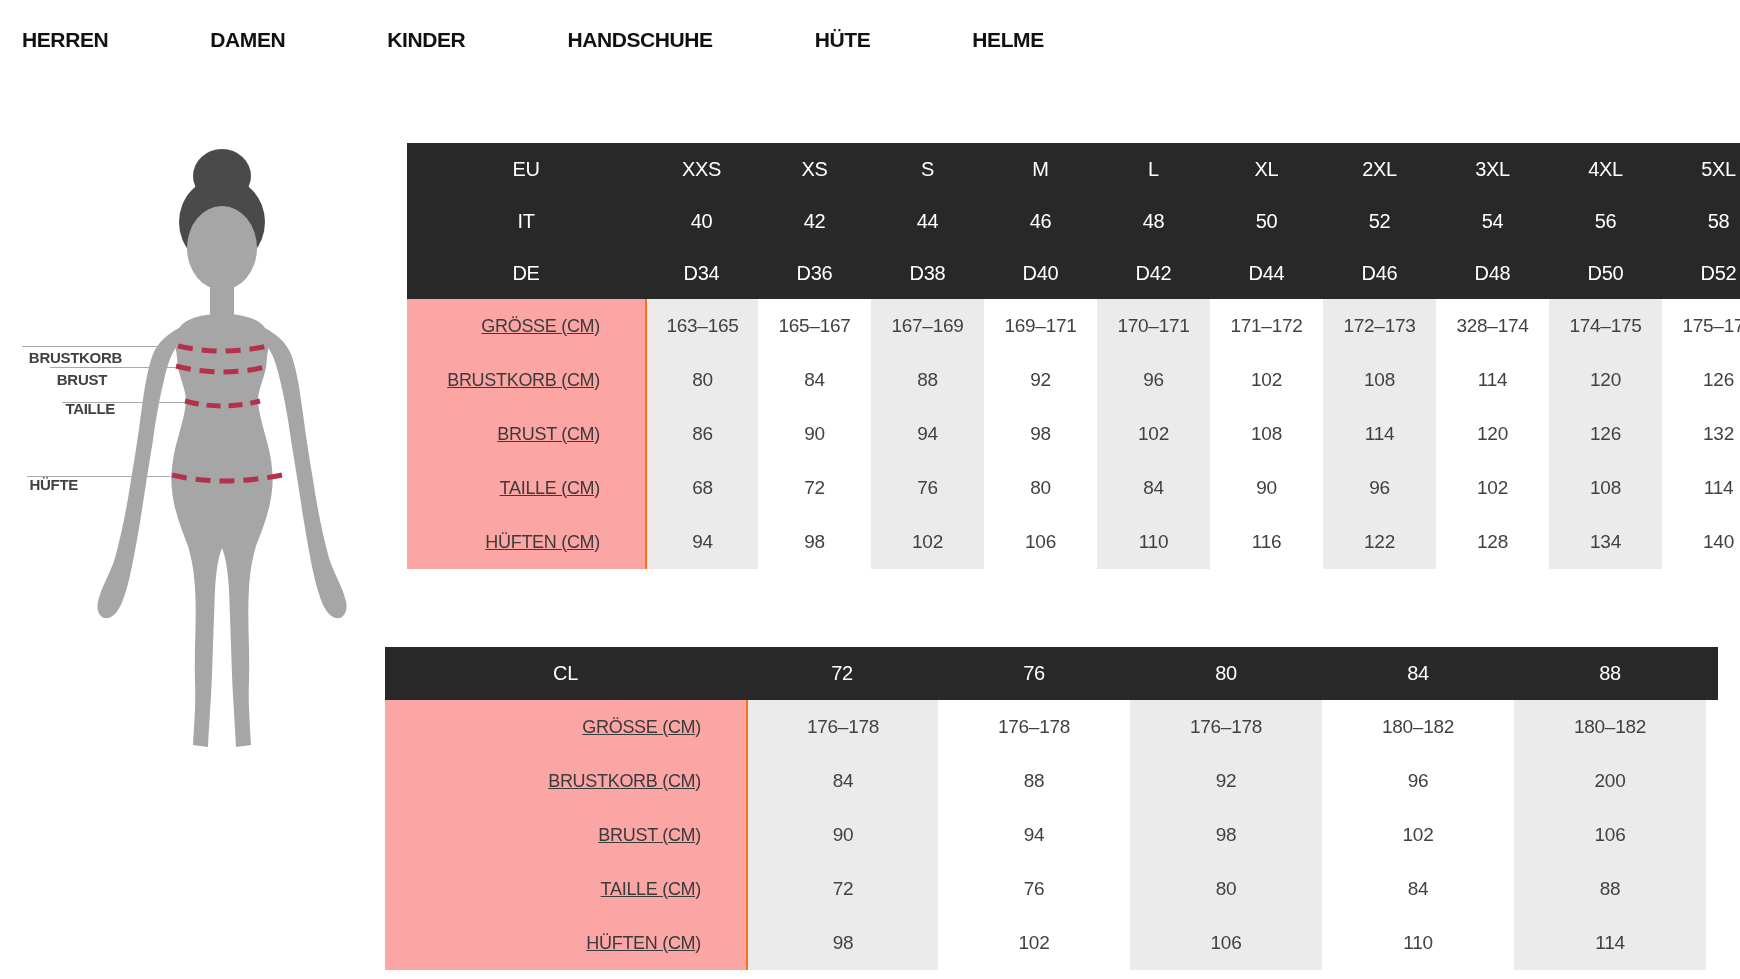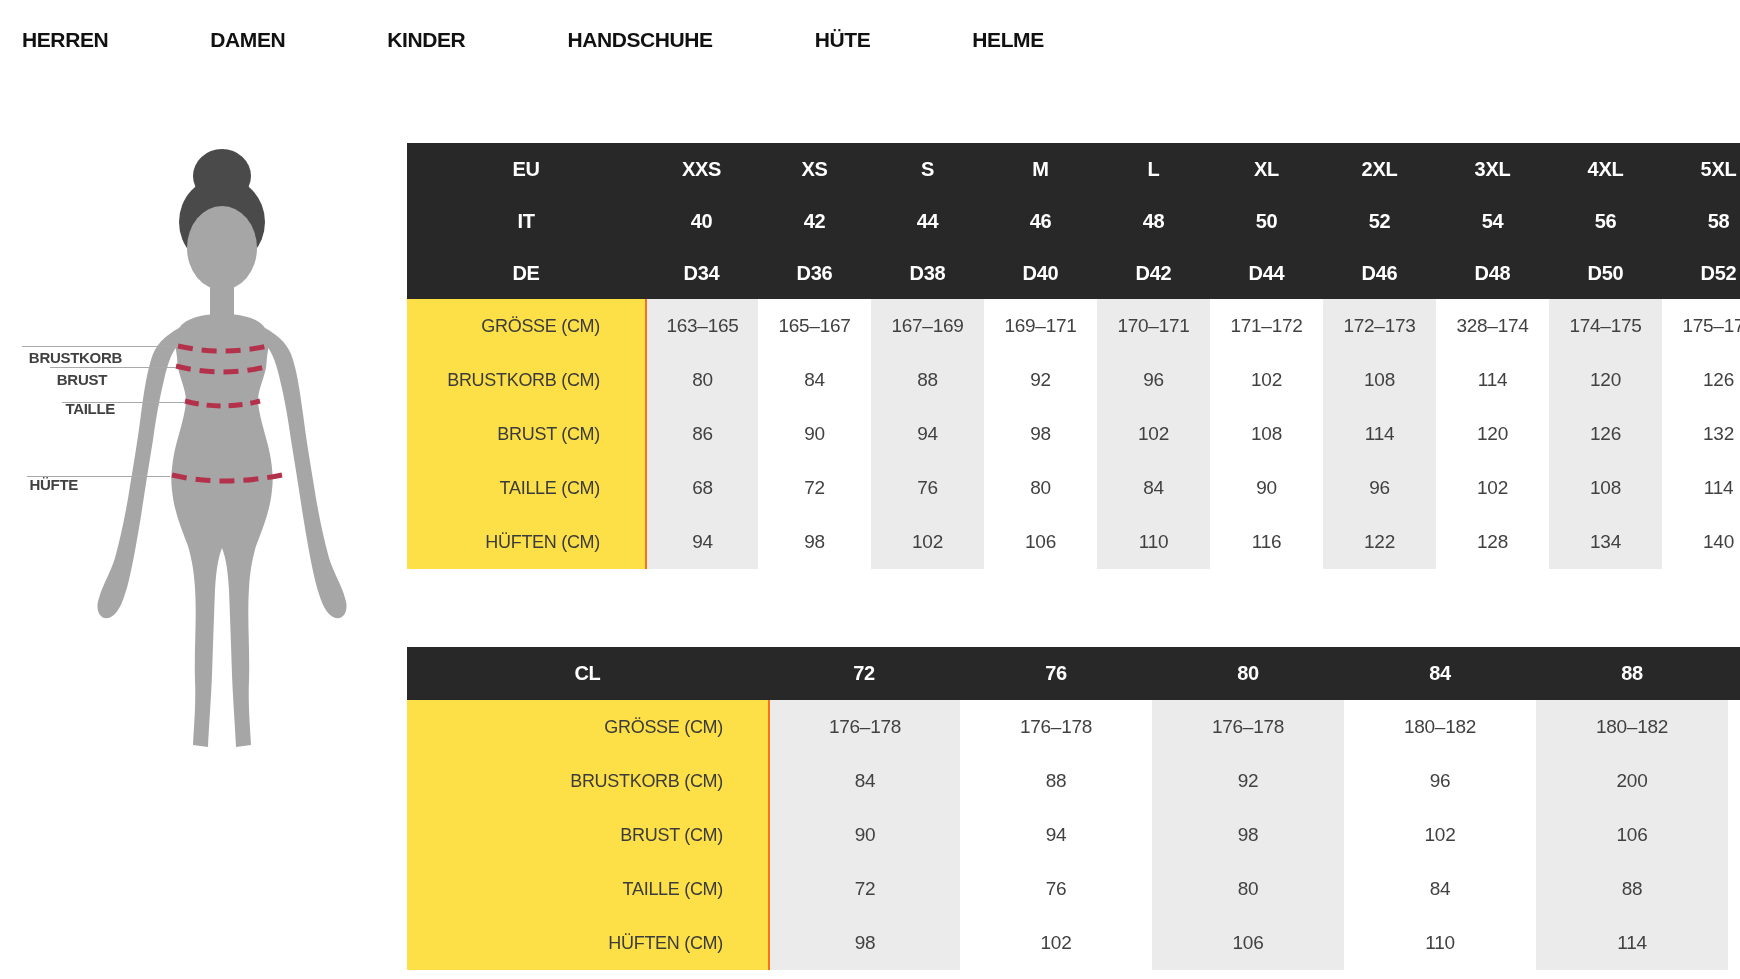--- a/index.html
+++ b/index.html
@@ -24,32 +24,32 @@
     position:absolute;font-size:15px;font-weight:700;color:#414141;
     letter-spacing:-0.3px;text-align:right;white-space:nowrap;margin-top:22px;
   }
   .m-line{position:absolute;height:1px;background:#a9a9a9;}
   
   .tbl{position:absolute;}
   .grid-row{display:grid;}
   .hrow{background:#282828;}
   .hcell{
     display:flex;align-items:center;justify-content:center;
-    color:#ffffff;font-size:20px;font-weight:700;letter-spacing:-0.3px;
+    color:#ffffff;font-size:20px;font-weight:400;letter-spacing:-0.3px;
   }
   .cell{
     display:flex;align-items:center;justify-content:center;
     font-size:19px;color:#414141;letter-spacing:-0.3px;background:#fff;
   }
   .cell.shade{background:#ebebeb;}
   .cell.divider{border-left:2px solid #f97316;}
   .rlabel{
     display:flex;align-items:center;justify-content:flex-end;
     padding-right:45px;box-sizing:border-box;
-    font-size:18px;color:#3b3b3b;letter-spacing:-0.3px;background:#fde047;
+    font-size:18px;color:#3b3b3b;letter-spacing:-0.3px;background:#fca5a5;text-decoration:underline;
   }
 </style>
 </head>
 <body>
 
 <div class="nav" id="nav">
     <span class="nav-item">HERREN</span>
     <span class="nav-item">DAMEN</span>
     <span class="nav-item">KINDER</span>
     <span class="nav-item">HANDSCHUHE</span>
@@ -208,21 +208,21 @@
       <div class="cell">106</div>
       <div class="cell shade">110</div>
       <div class="cell">116</div>
       <div class="cell shade">122</div>
       <div class="cell">128</div>
       <div class="cell shade">134</div>
       <div class="cell">140</div>
     </div>
   </div>
 
-<div class="tbl" id="table-cl" style="left:407px;top:647px;width:1333px;">
+<div class="tbl" id="table-cl" style="left:385px;top:647px;width:1333px;">
     <div class="grid-row hrow" style="grid-template-columns: 361px repeat(5, 192px); height: 53px;">
       <div class="hcell">CL</div>
       <div class="hcell">72</div>
       <div class="hcell">76</div>
       <div class="hcell">80</div>
       <div class="hcell">84</div>
       <div class="hcell">88</div>
     </div>
     <div class="grid-row" style="grid-template-columns: 361px repeat(5, 192px); height: 54px;">
       <div class="rlabel">GRÖSSE (CM)</div>

